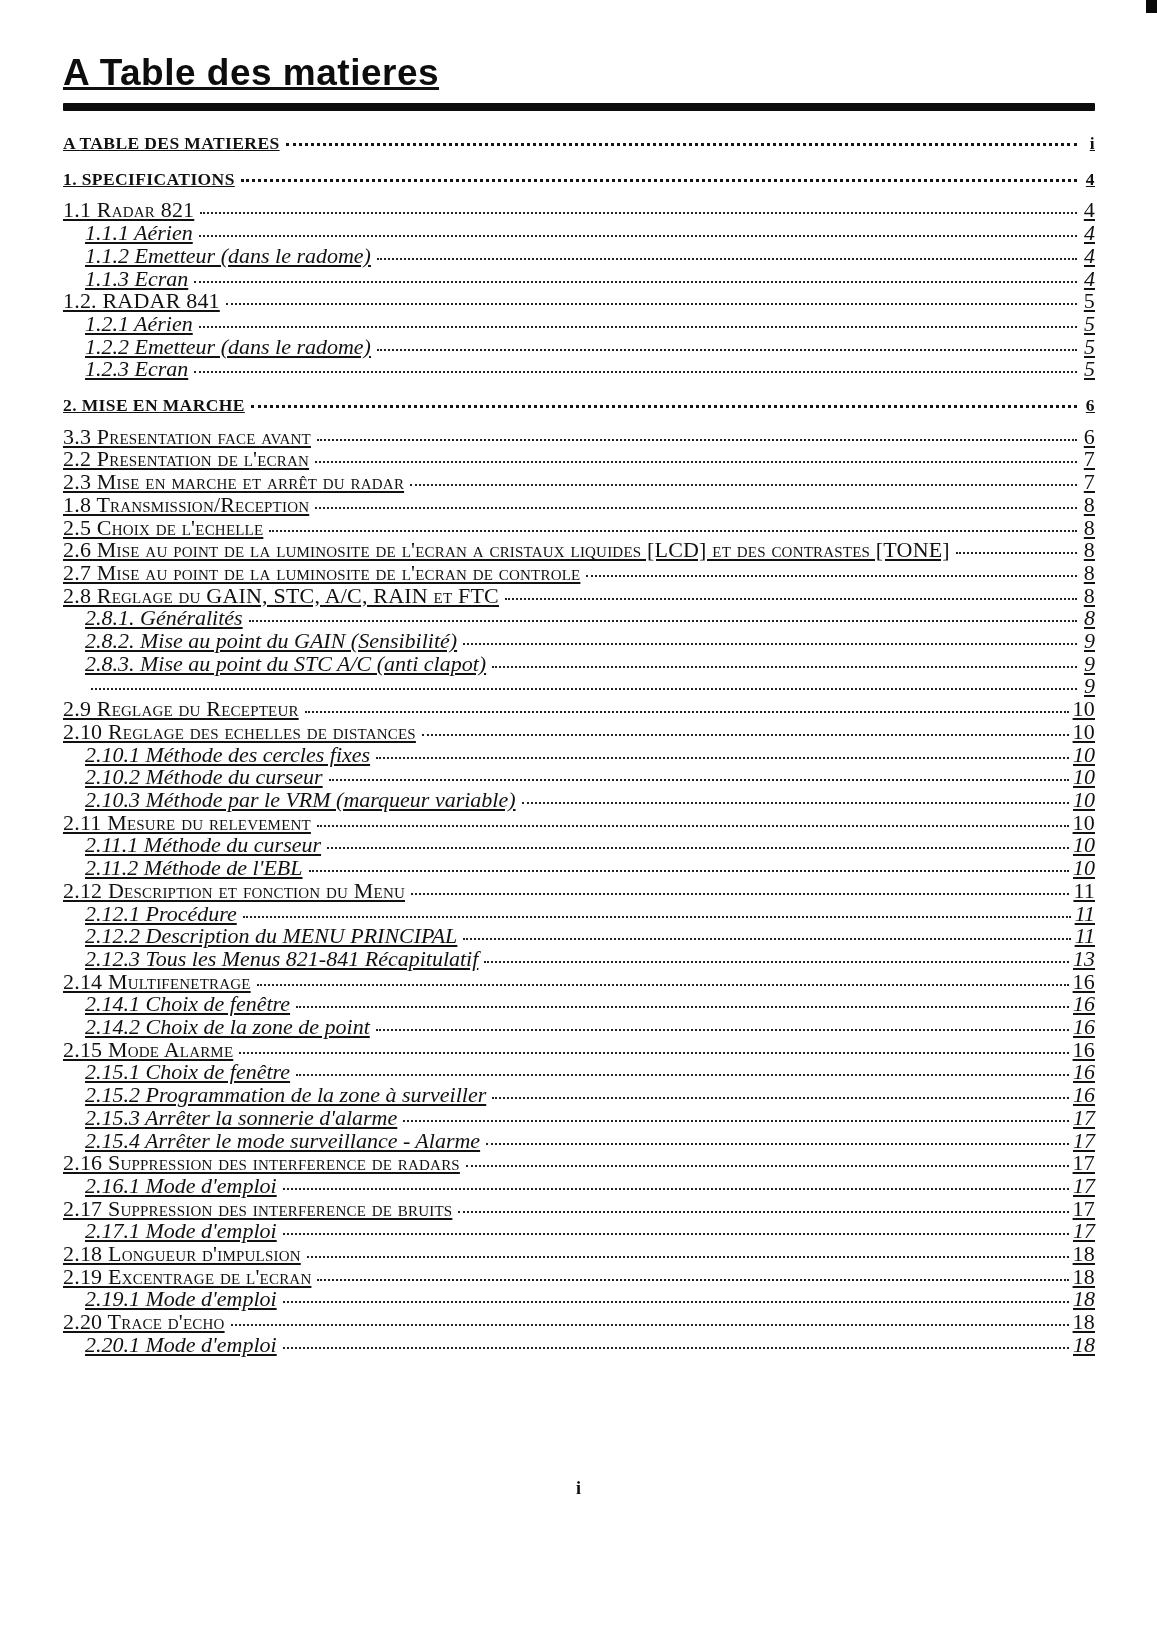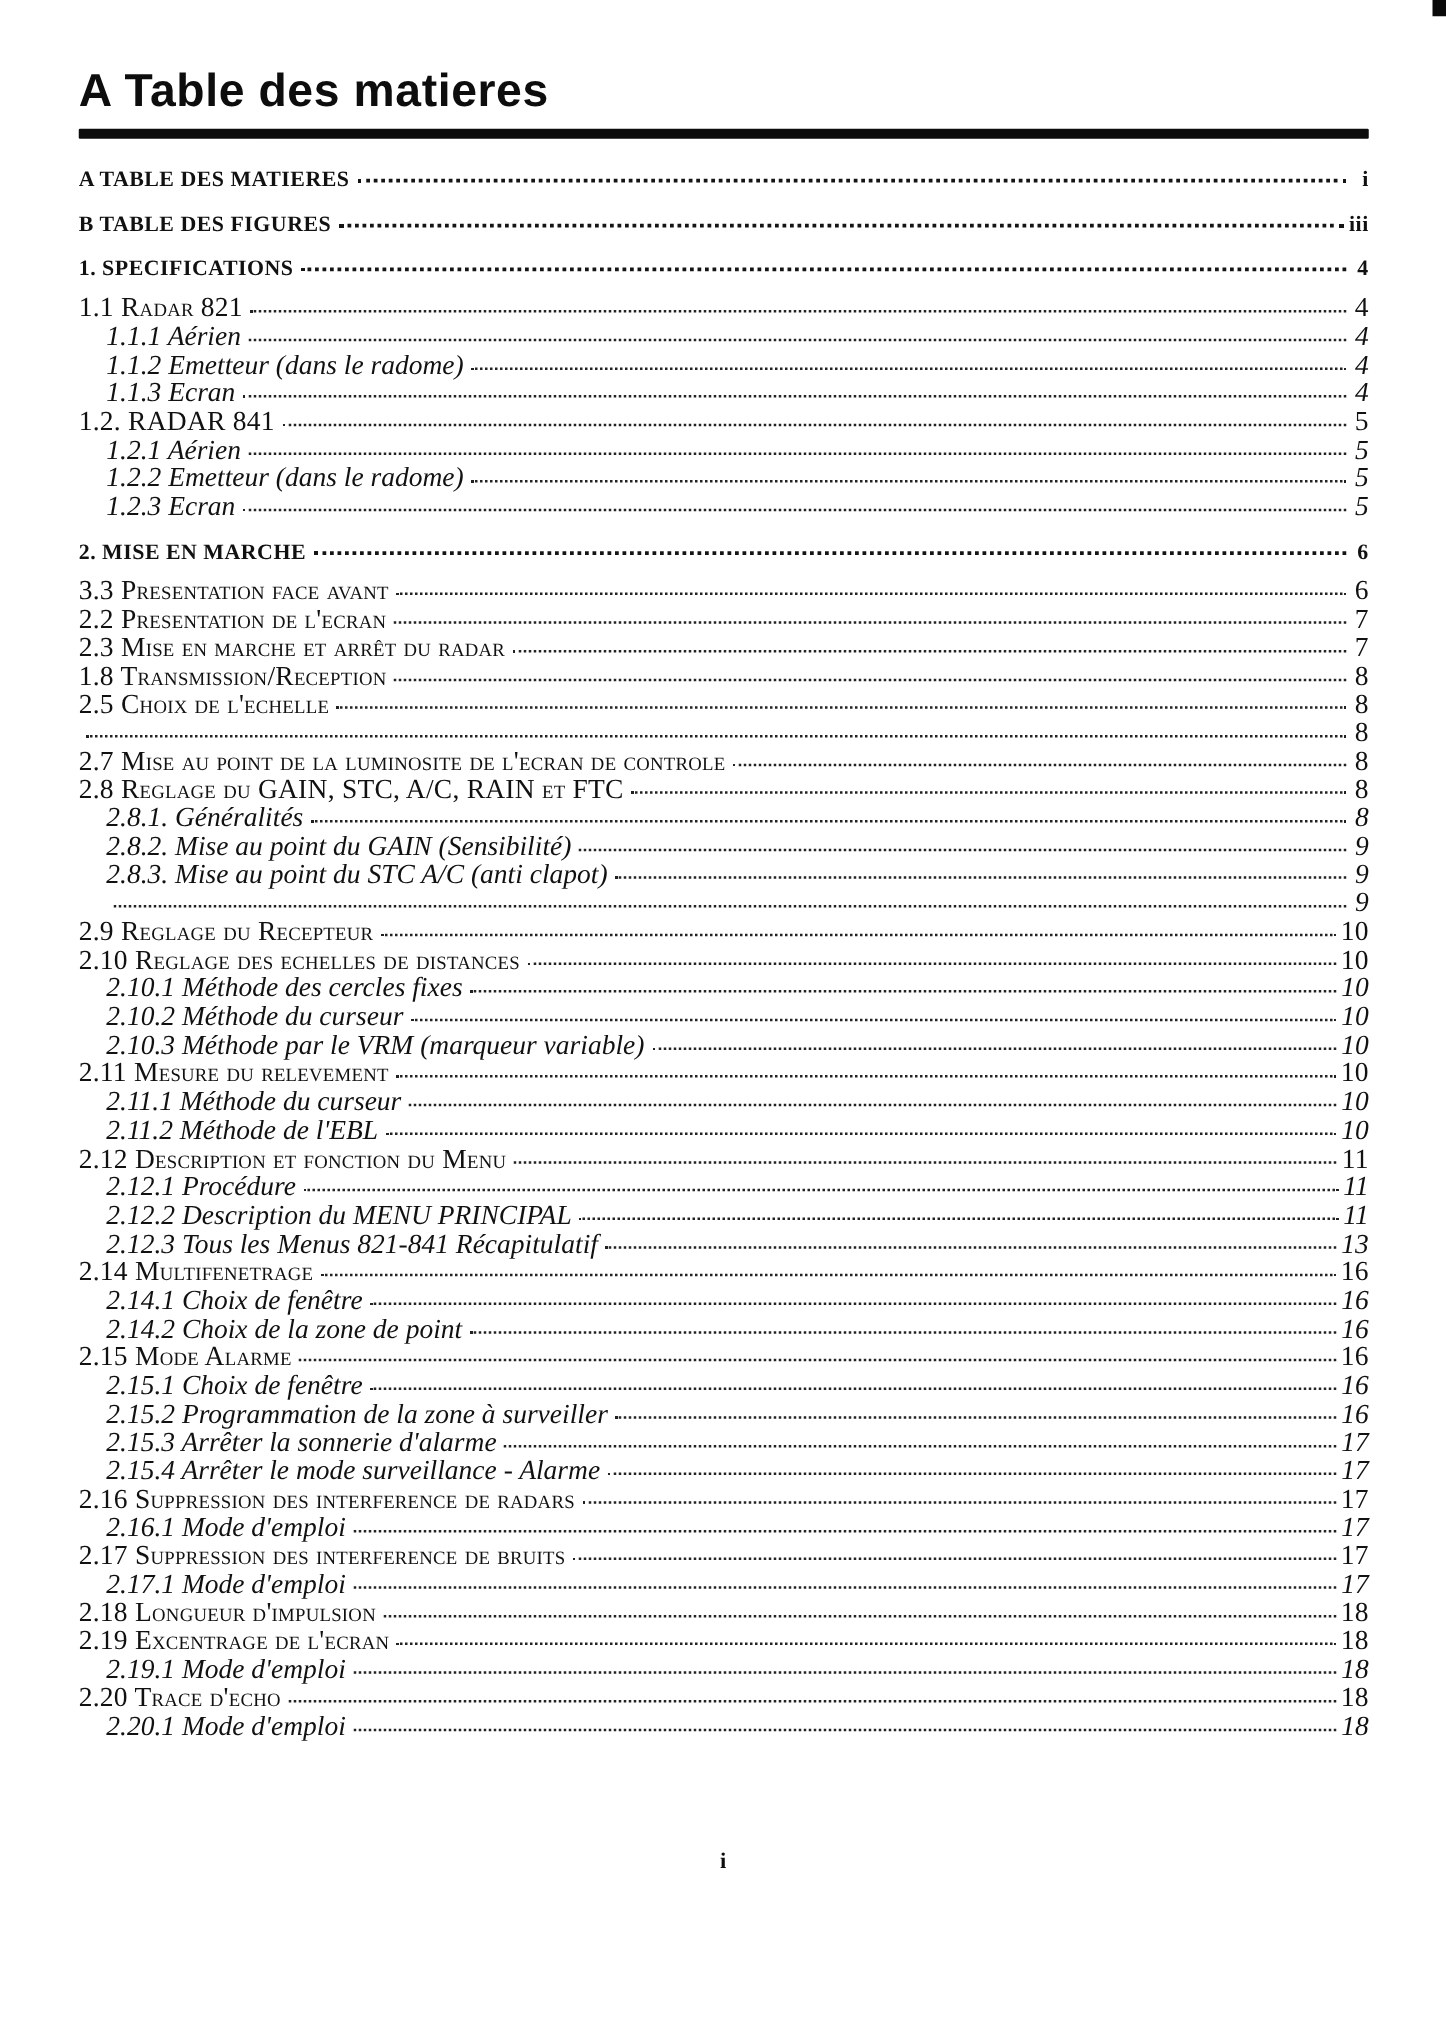--- a/index.html
+++ b/index.html
@@ -15,20 +15,21 @@
     color: #111;
     font-family: "Liberation Serif", "DejaVu Serif", serif;
   }
   .page {
     position: absolute;
     top: 0; left: 0;
     width: 1157px;
     height: 1635px;
     box-sizing: border-box;
     padding: 52px 62px 0 63px;
+    text-decoration: underline;
   }
   .doc-title {
     font-family: "Liberation Sans", "DejaVu Sans", sans-serif;
     font-weight: bold;
     font-size: 37px;
     line-height: 42px;
     letter-spacing: 0.5px;
     color: #0d0d0d;
     margin: 0;
   }
@@ -113,25 +114,20 @@
 <div class="page">
   <h1 class="doc-title">A Table des matieres</h1>
   <div class="title-rule"></div>
   <div class="toc-list">
       <div class="toc-row level-1">
         <span class="toc-label">A TABLE DES MATIERES</span>
         <span class="leader"></span>
         <span class="toc-page">i</span>
       </div>
       <div class="toc-row level-1">
-        <span class="toc-label">B TABLE DES FIGURES</span>
-        <span class="leader"></span>
-        <span class="toc-page">iii</span>
-      </div>
-      <div class="toc-row level-1">
         <span class="toc-label">1. SPECIFICATIONS</span>
         <span class="leader"></span>
         <span class="toc-page">4</span>
       </div>
       <div class="toc-row level-2">
         <span class="toc-label">1.1 Radar 821</span>
         <span class="leader"></span>
         <span class="toc-page">4</span>
       </div>
       <div class="toc-row level-3">
@@ -193,20 +189,21 @@
         <span class="toc-label">1.8 Transmission/Reception</span>
         <span class="leader"></span>
         <span class="toc-page">8</span>
       </div>
       <div class="toc-row level-2">
         <span class="toc-label">2.5 Choix de l'echelle</span>
         <span class="leader"></span>
         <span class="toc-page">8</span>
       </div>
       <div class="toc-row level-2">
+        <span class="toc-label">2.6 Mise au point de la luminosite de l'ecran a cristaux liquides [LCD] et des contrastes [TONE]</span>
         <span class="leader"></span>
         <span class="toc-page">8</span>
       </div>
       <div class="toc-row level-2">
         <span class="toc-label">2.7 Mise au point de la luminosite de l'ecran de controle</span>
         <span class="leader"></span>
         <span class="toc-page">8</span>
       </div>
       <div class="toc-row level-2">
         <span class="toc-label">2.8 Reglage du GAIN, STC, A/C, RAIN et FTC</span>

